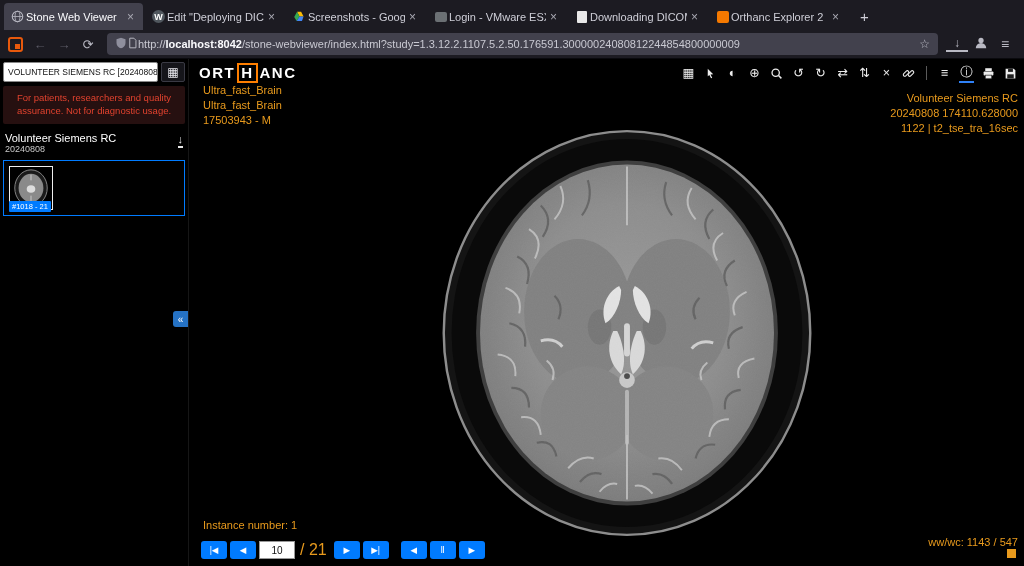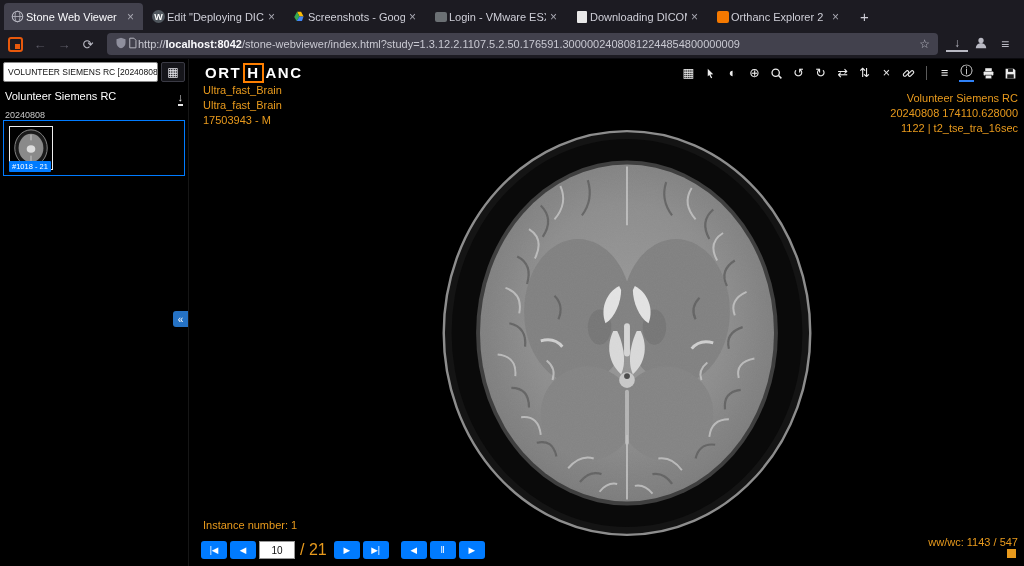--- a/index.html
+++ b/index.html
@@ -44,32 +44,32 @@
   .studysel{flex:1;height:20px;background:#fff;border:1px solid #888;border-radius:2px;
     display:flex;align-items:center;gap:3px;padding:0 4px;font-size:8.5px;color:#111;
     white-space:nowrap;overflow:hidden}
   .gridbtn{width:24px;height:20px;background:#15151a;border:1px solid #3a3a44;border-radius:2px;
     color:#e8e8ee;font-size:12px;display:flex;align-items:center;justify-content:center}
   .warn{margin-top:4px;background:#261010;color:#e1422e;font-size:9.5px;line-height:1.35;
     text-align:center;padding:6px 8px;border-radius:2px}
   .serieshdr{margin-top:8px;display:flex;align-items:flex-start;padding:0 2px}
   .serieshdr .txt{flex:1}
   .seriestitle{color:#fff;font-size:11px}
-  .seriesdate{color:#c9c9c9;font-size:9px;margin-top:8px}
+  .seriesdate{color:#c9c9c9;font-size:9px;margin-top:0}
   .dlicon{color:#e8e8e8;font-size:11px;border-bottom:2px solid #e8e8e8;line-height:1;padding-bottom:1px;margin-top:2px}
-  .thumbbox{border:1px solid #007bff;height:56px;position:relative}
+  .thumbbox{margin-top:6px;border:1px solid #007bff;height:56px;position:relative}
   .thumb{position:absolute;left:5px;top:5px;width:44px;height:44px;border:1px solid #eee}
   .thumblabel{position:absolute;left:5px;bottom:3px;background:#007bff;color:#fff;font-size:7.5px;
     padding:1px 3px;border-radius:1px}
   .collapse{position:absolute;right:0;top:252px;width:15px;height:16px;background:#2572c4;
     border-radius:3px 0 0 3px;color:#fff;font-size:10px;display:flex;align-items:center;
     justify-content:center}
 
   .viewer{flex:1;background:#000;position:relative;border-left:1px solid #161616;overflow:hidden}
-  .topbar{position:absolute;top:4px;left:16px;right:6px;display:flex;align-items:flex-start}
+  .topbar{position:absolute;top:4px;left:10px;right:6px;display:flex;align-items:flex-end}
   .logo{color:#fff;font-size:15px;font-weight:bold;letter-spacing:1.5px;display:flex;align-items:center}
   .logo .hbox{border:2px solid #ff7f00;padding:0 2px;margin:0 2px;line-height:1.05}
   .tools{margin-left:auto;display:flex;align-items:center;gap:7px}
   .ticon{color:#ececec;font-size:12.5px;width:15px;text-align:center;line-height:16px}
   .ticon svg{display:block;margin:1px auto 0}
   .ticon.active{border-bottom:2px solid #2f81f7;padding-bottom:1px}
   .tsep{width:1px;height:14px;background:#5a5a5a;margin:0 3px}
 
   .brain{position:absolute;left:242px;top:60px;width:392px;height:428px}
 
@@ -177,20 +177,24 @@
 
   <div class="app">
 
     <aside class="sidebar">
       <div class="selrow">
         <div class="studysel">
           <span>VOLUNTEER SIEMENS RC [20240808]</span>
 
         </div>
         <div class="gridbtn">▦</div>
+      </div>
+      <div class="warn">
+        <div>For patients, researchers and quality</div>
+        <div>assurance. Not for diagnostic usage.</div>
       </div>
       <div class="serieshdr">
         <div class="txt">
           <div class="seriestitle">Volunteer Siemens RC</div>
           <div class="seriesdate">20240808</div>
         </div>
         <span class="dlicon">↓</span>
       </div>
       <div class="thumbbox">
         <div class="thumb">

